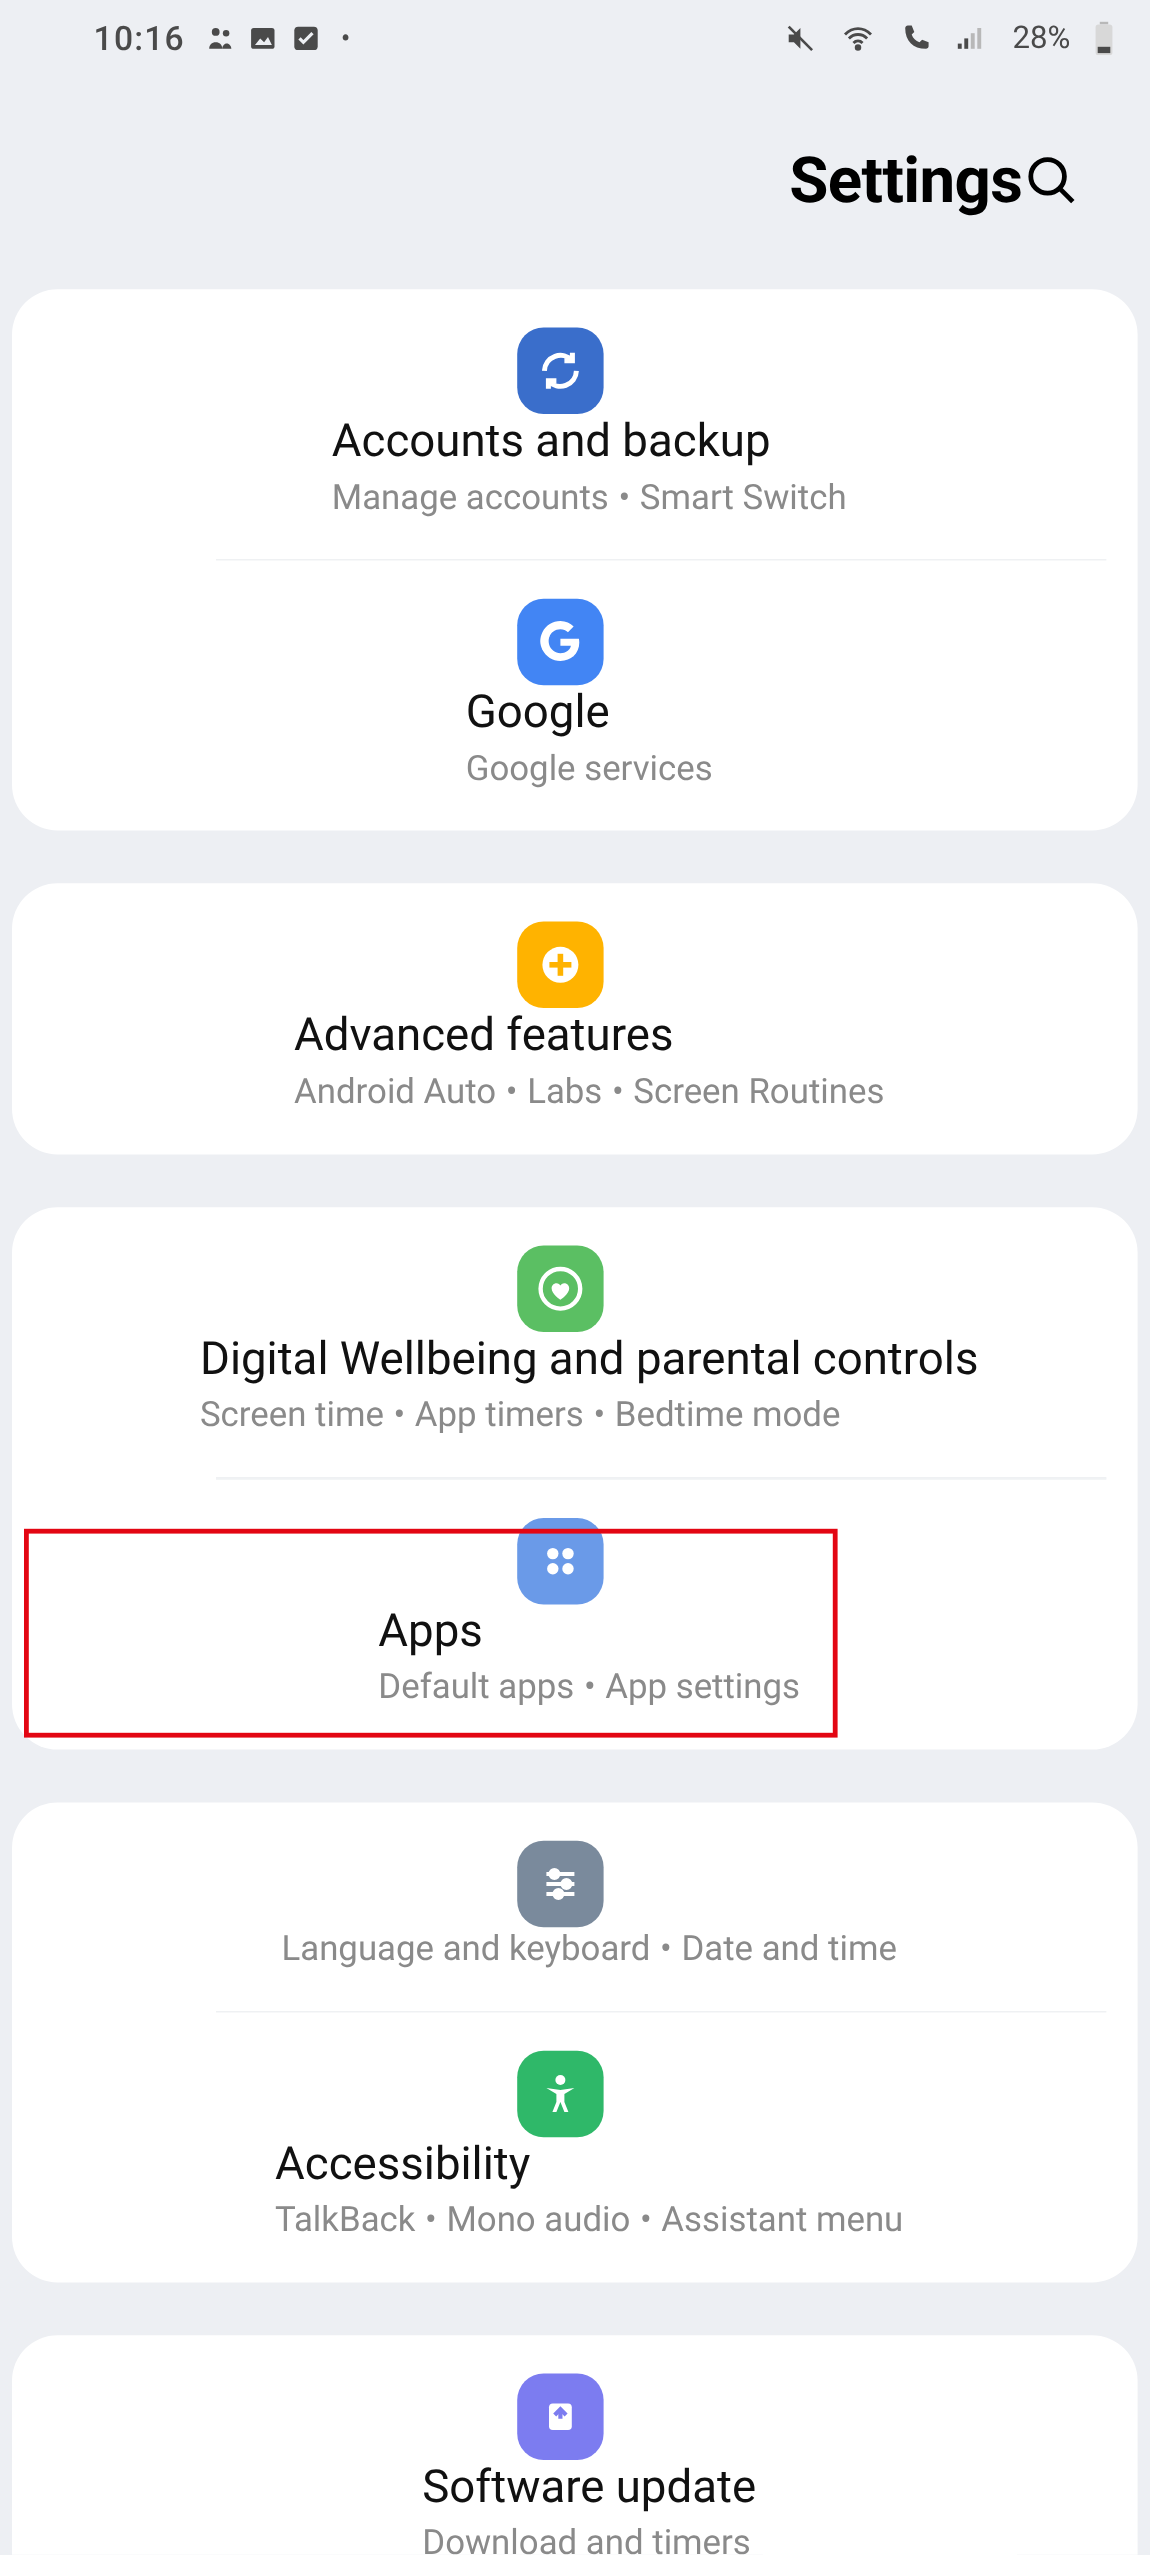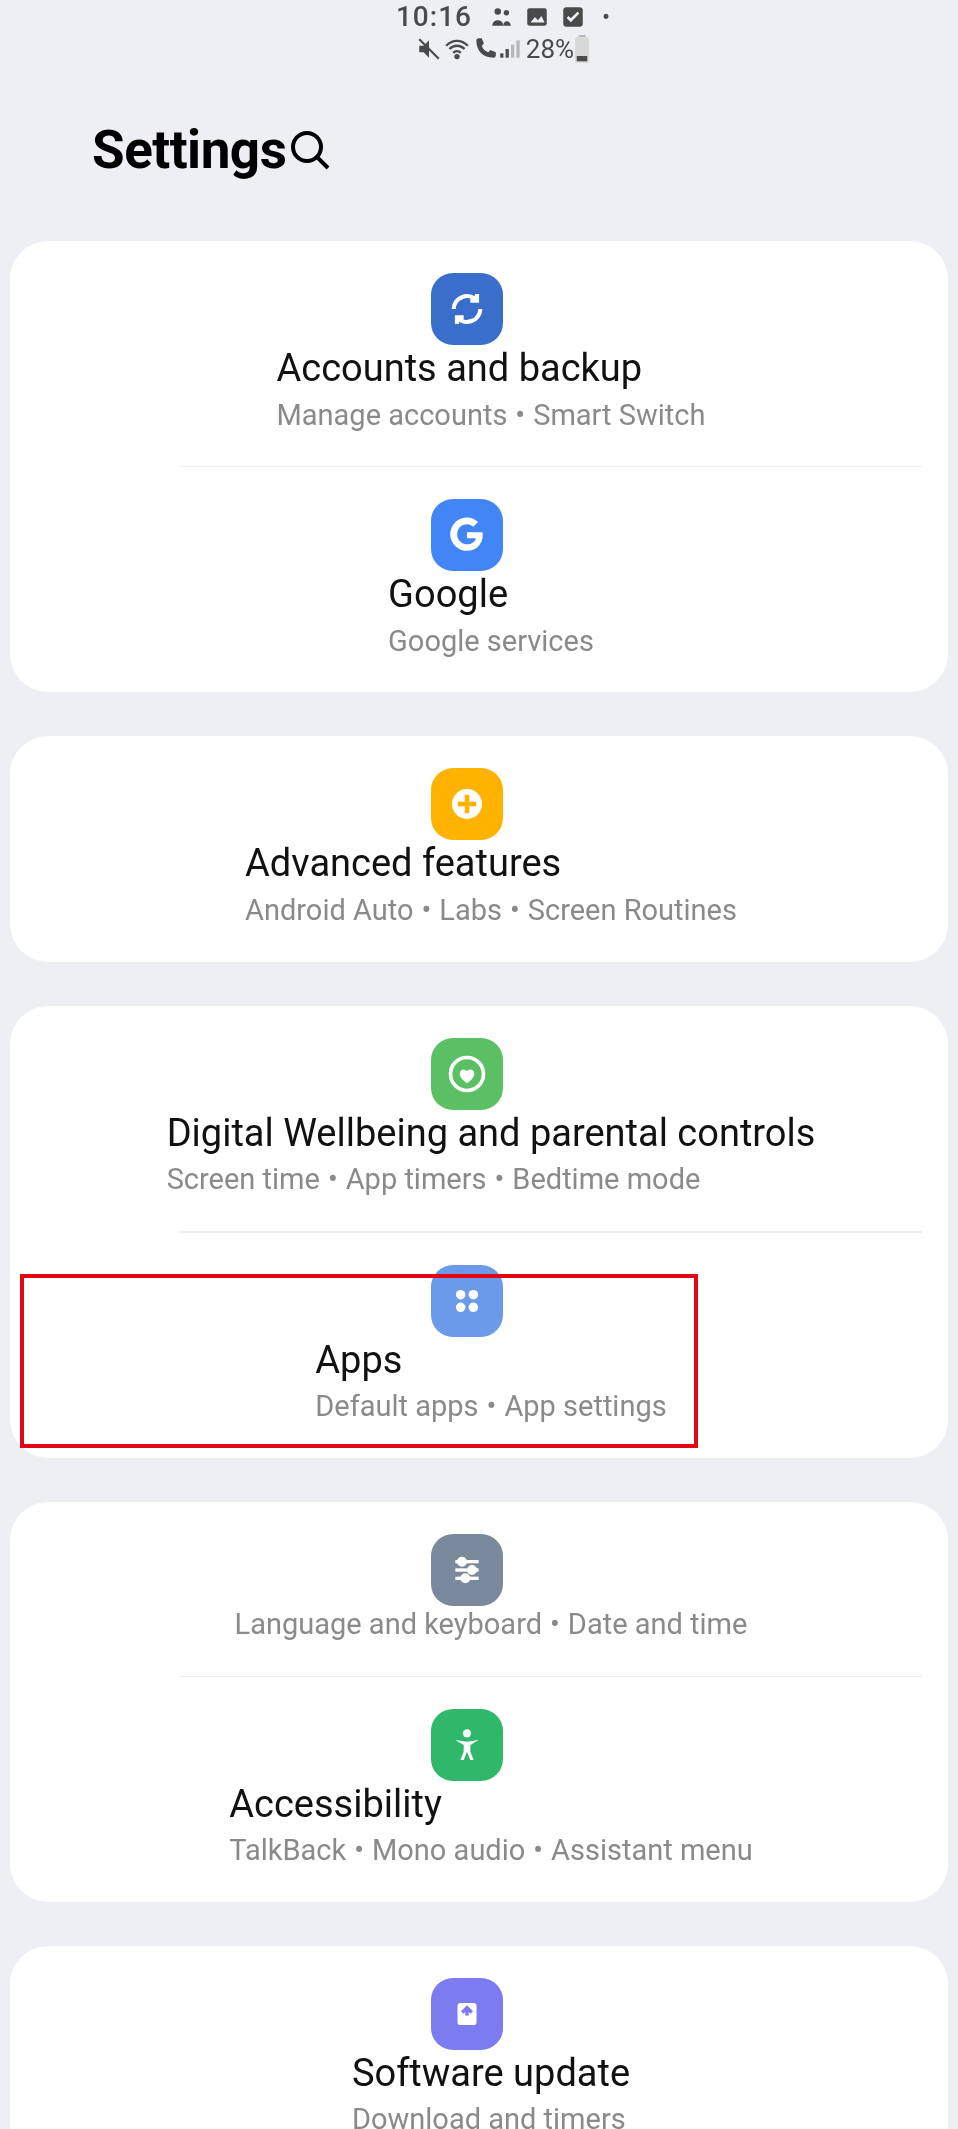--- a/index.html
+++ b/index.html
@@ -13,32 +13,31 @@
 
   
   .status-bar {
     display: flex;
     justify-content: space-between;
     align-items: center;
     height: 64px;
     padding: 0 30px 0 78px;
     font-size: 28px;
     color: #4a4a4a;
-    flex-direction: column;
   }
   .status-left { display: flex; align-items: center; gap: 10px; }
-  .status-right { display: flex; align-items: center; gap: 0; }
+  .status-right { display: flex; align-items: center; gap: 20px; }
   .status-time { font-weight: 500; letter-spacing: 1px; margin-right: 6px; }
   .status-icon { display: inline-flex; }
   .battery-pct { font-size: 26px; margin-left: 2px; }
 
   
   .header {
     display: flex;
-    justify-content: flex-start;
+    justify-content: flex-end;
     align-items: center;
     padding: 55px 58px 60px 48px;
     margin-left: 44px;
   }
   .header-title {
     font-size: 53px;
     font-weight: 700;
     letter-spacing: -0.5px;
   }
   .search-btn { width: 48px; height: 48px; display:flex; align-items:center; justify-content:center; }

